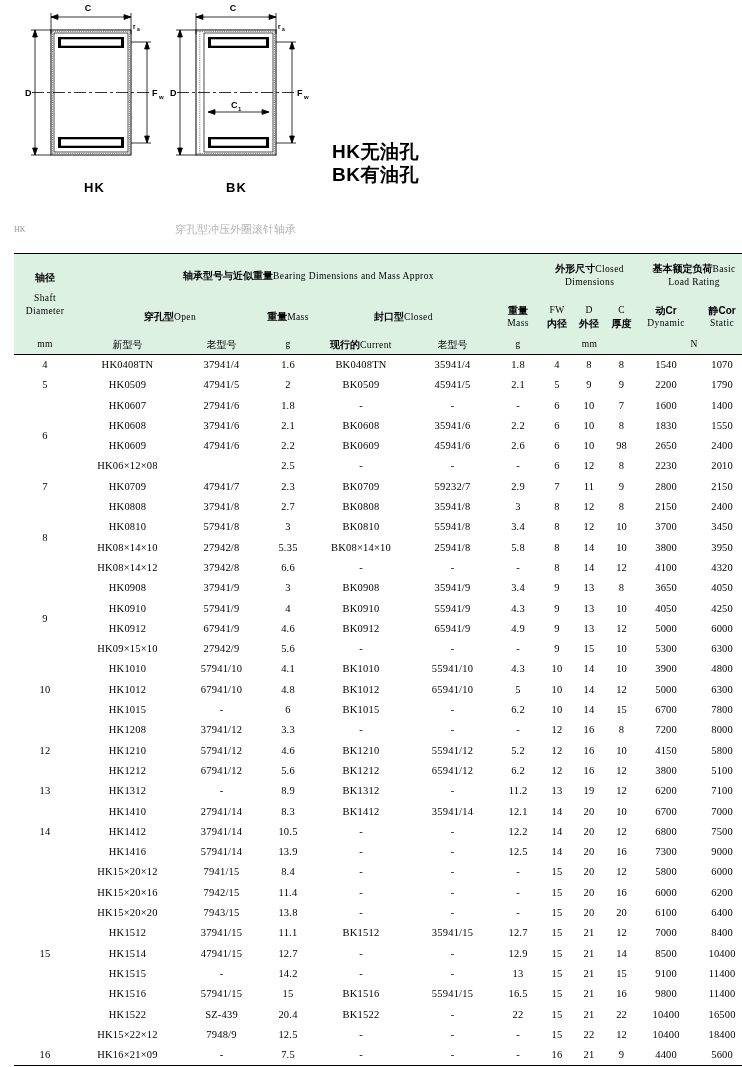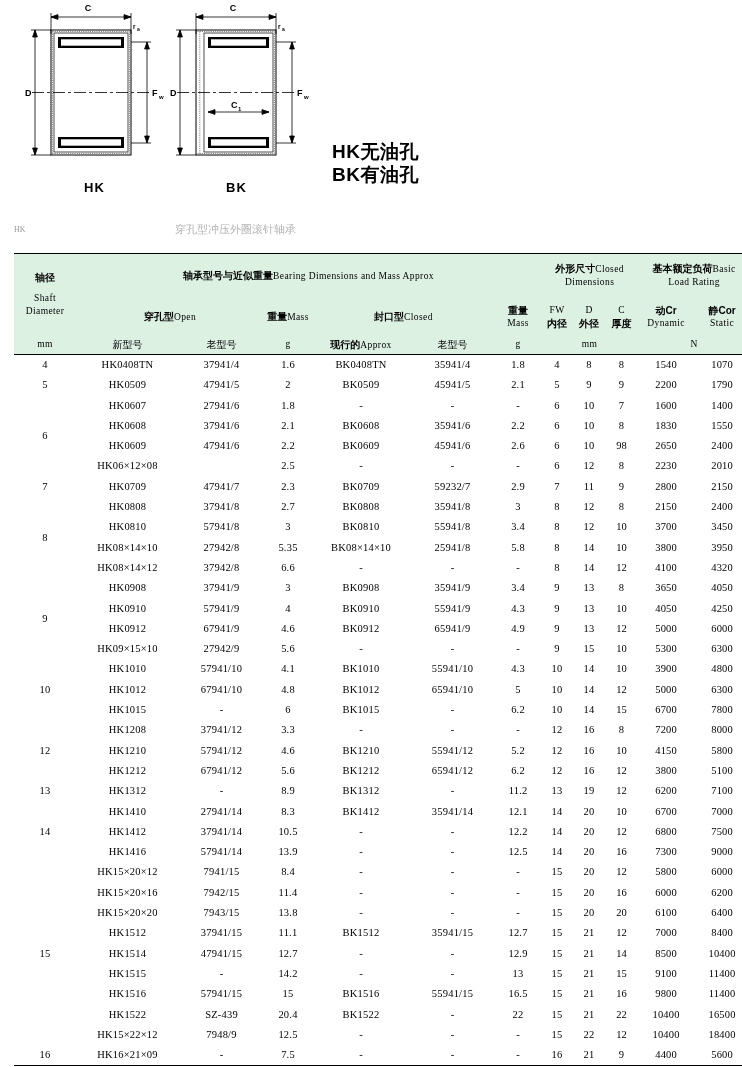--- a/index.html
+++ b/index.html
@@ -300,21 +300,21 @@
       <th>
         <div class="hdr-cn">静Cor</div>
         <div class="hdr-en">Static</div>
       </th>
     </tr>
     <tr class="hdr-bot">
       <th class="hdr-en">mm</th>
       <th class="hdr-cn">新型号</th>
       <th class="hdr-cn">老型号</th>
       <th class="hdr-en">g</th>
-      <th><span class="hdr-cn">现行的</span><span class="hdr-en">Approx</span></th>
+      <th><span class="hdr-cn">现行的</span><span class="hdr-en">Current</span></th>
       <th class="hdr-cn">老型号</th>
       <th class="hdr-en">g</th>
       <th class="hdr-en" colspan="3">mm</th>
       <th class="hdr-en" colspan="2">N</th>
 
     </tr>
   </thead>
   <tbody id="table-body">
       <tr>
         <td class="shaft-cell" rowspan="1">4</td>

